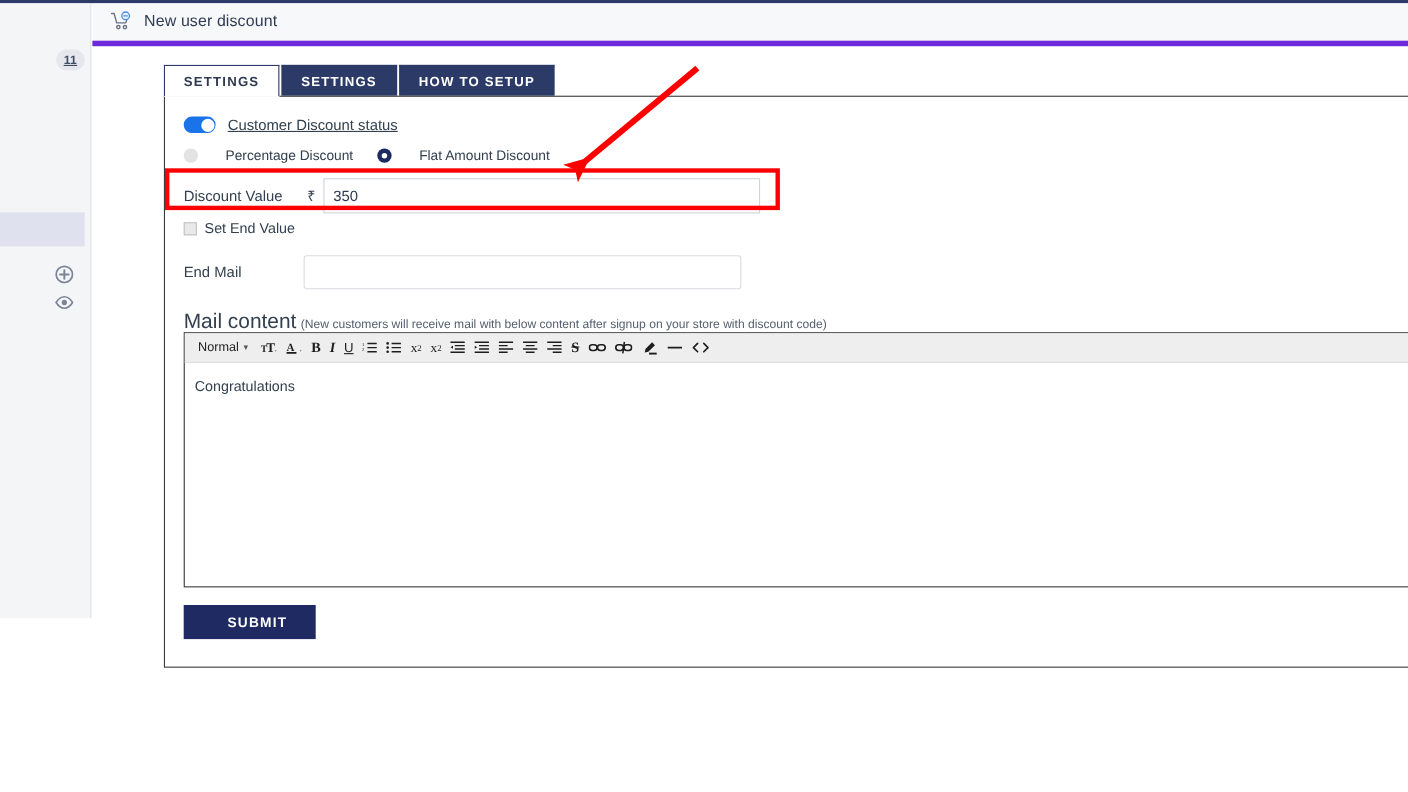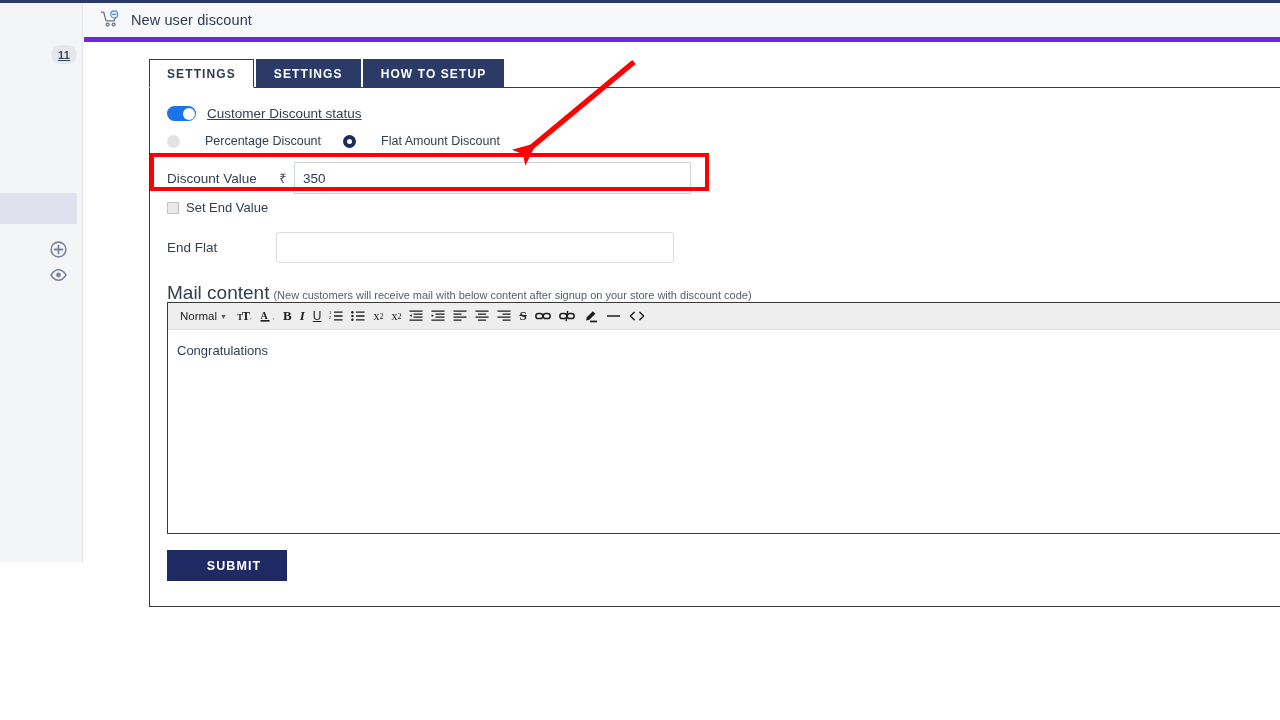--- a/index.html
+++ b/index.html
@@ -277,21 +277,21 @@
       <span class="rupee">₹</span>
       <input class="dv-input" type="text" value="350" style="">
     </div>
 
     <div class="sed-row">
       <span class="cbox"></span>
       <span class="sed-label">Set End Value</span>
     </div>
 
     <div class="ed-row">
-      <span class="ed-label">End Flat</span>
+      <span class="ed-label">End Mail</span>
       <input class="ed-input" type="text" value="" style="">
     </div>
 
     <div class="mail-head">
       <span class="mail-title">Mail content</span>
       <span class="mail-note">(New customers will receive mail with below content after signup on your store with discount code)</span>
     </div>
 
     <div class="editor">
       <div class="editor-toolbar">

